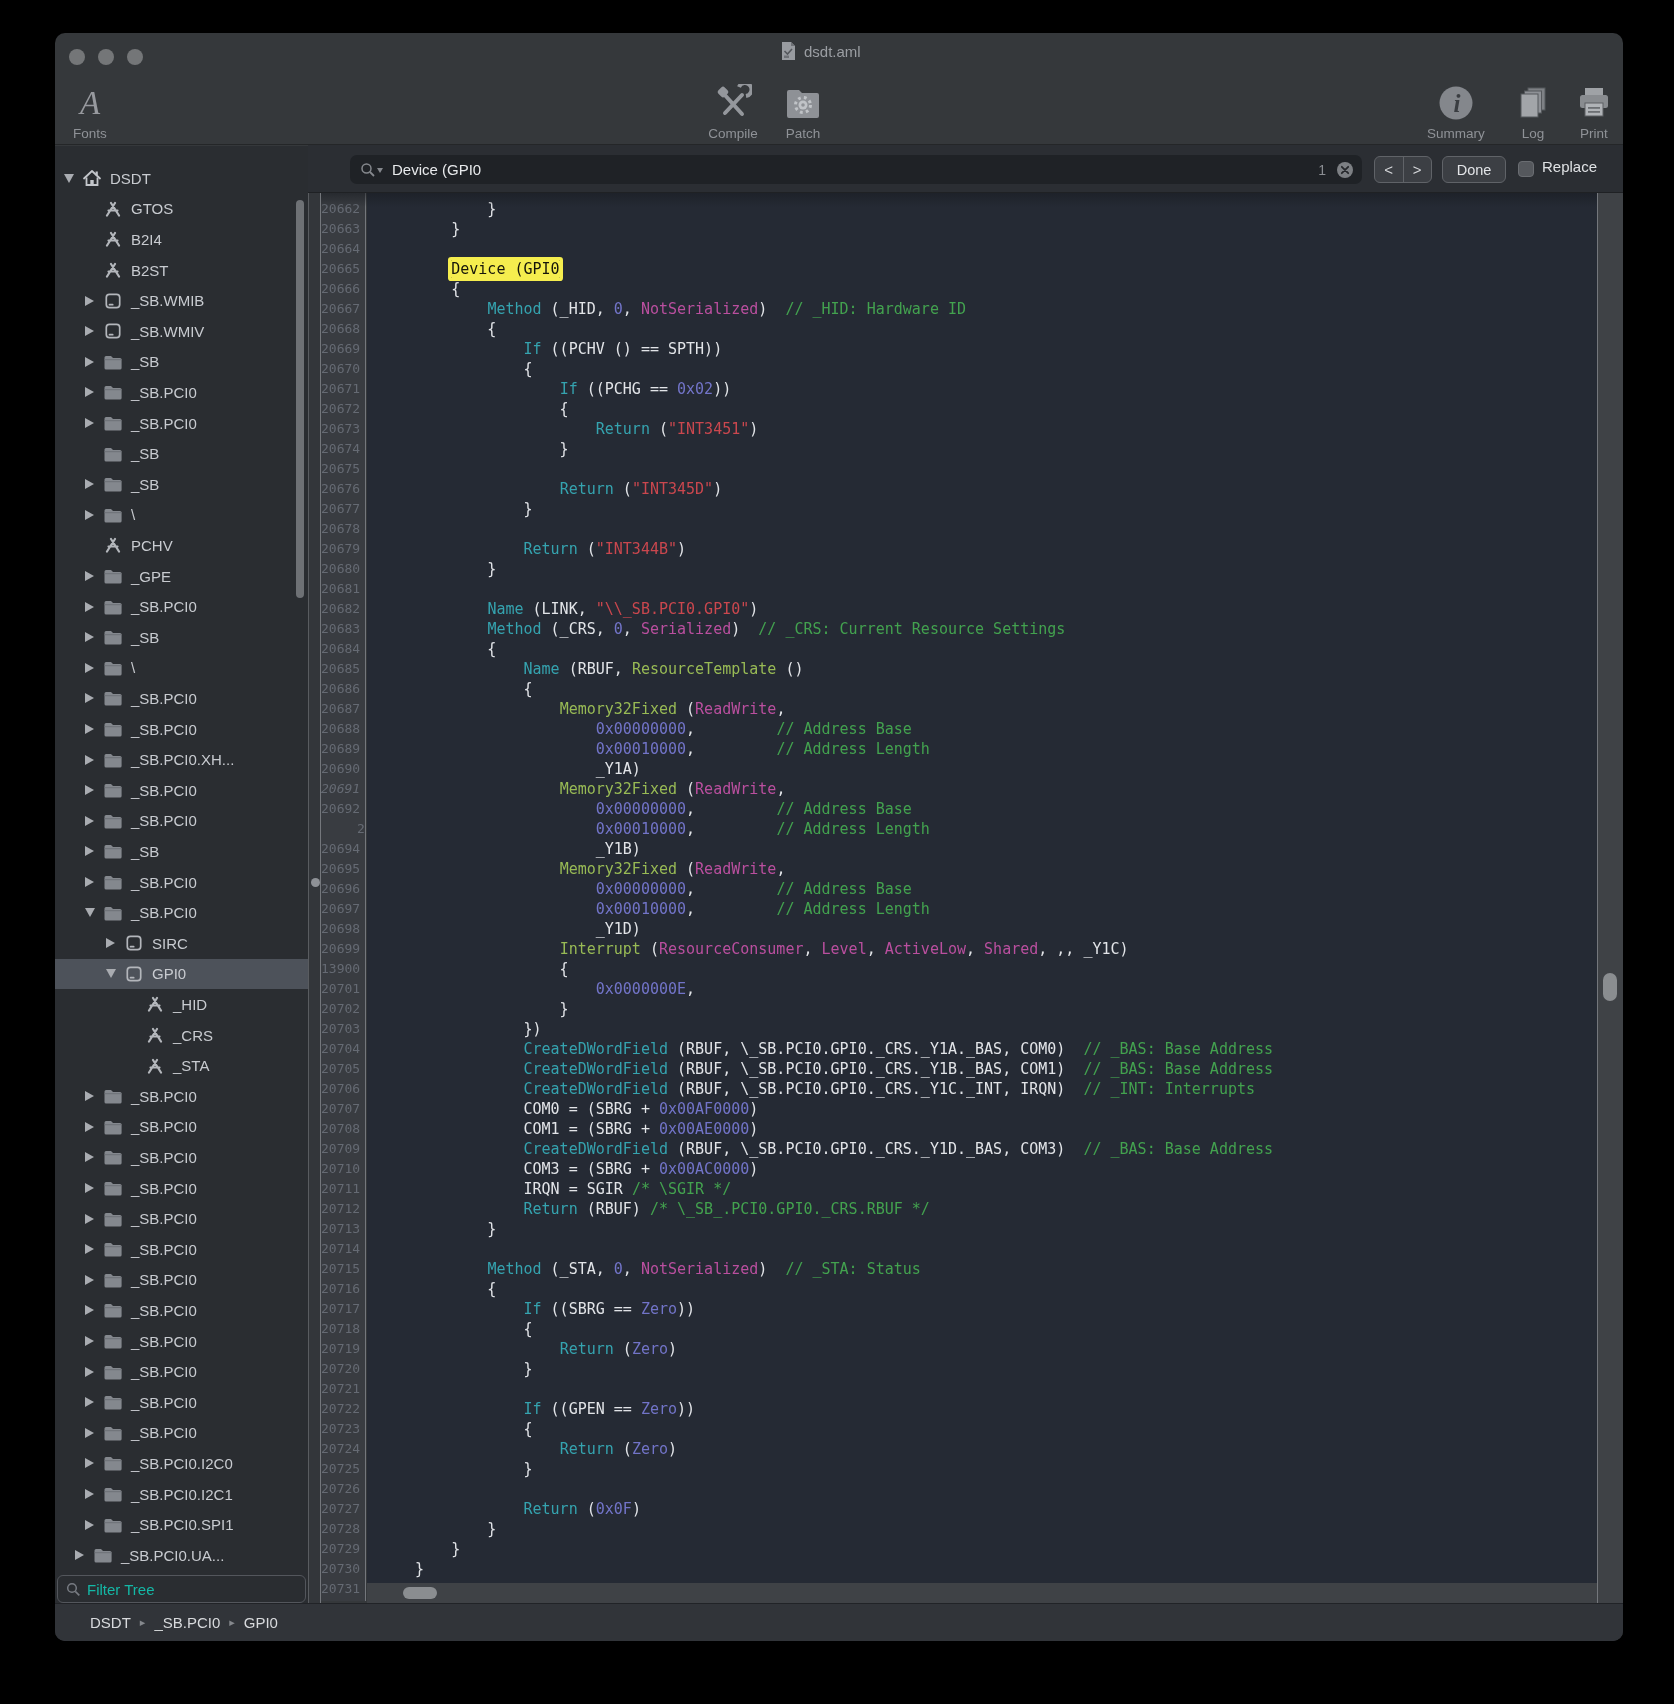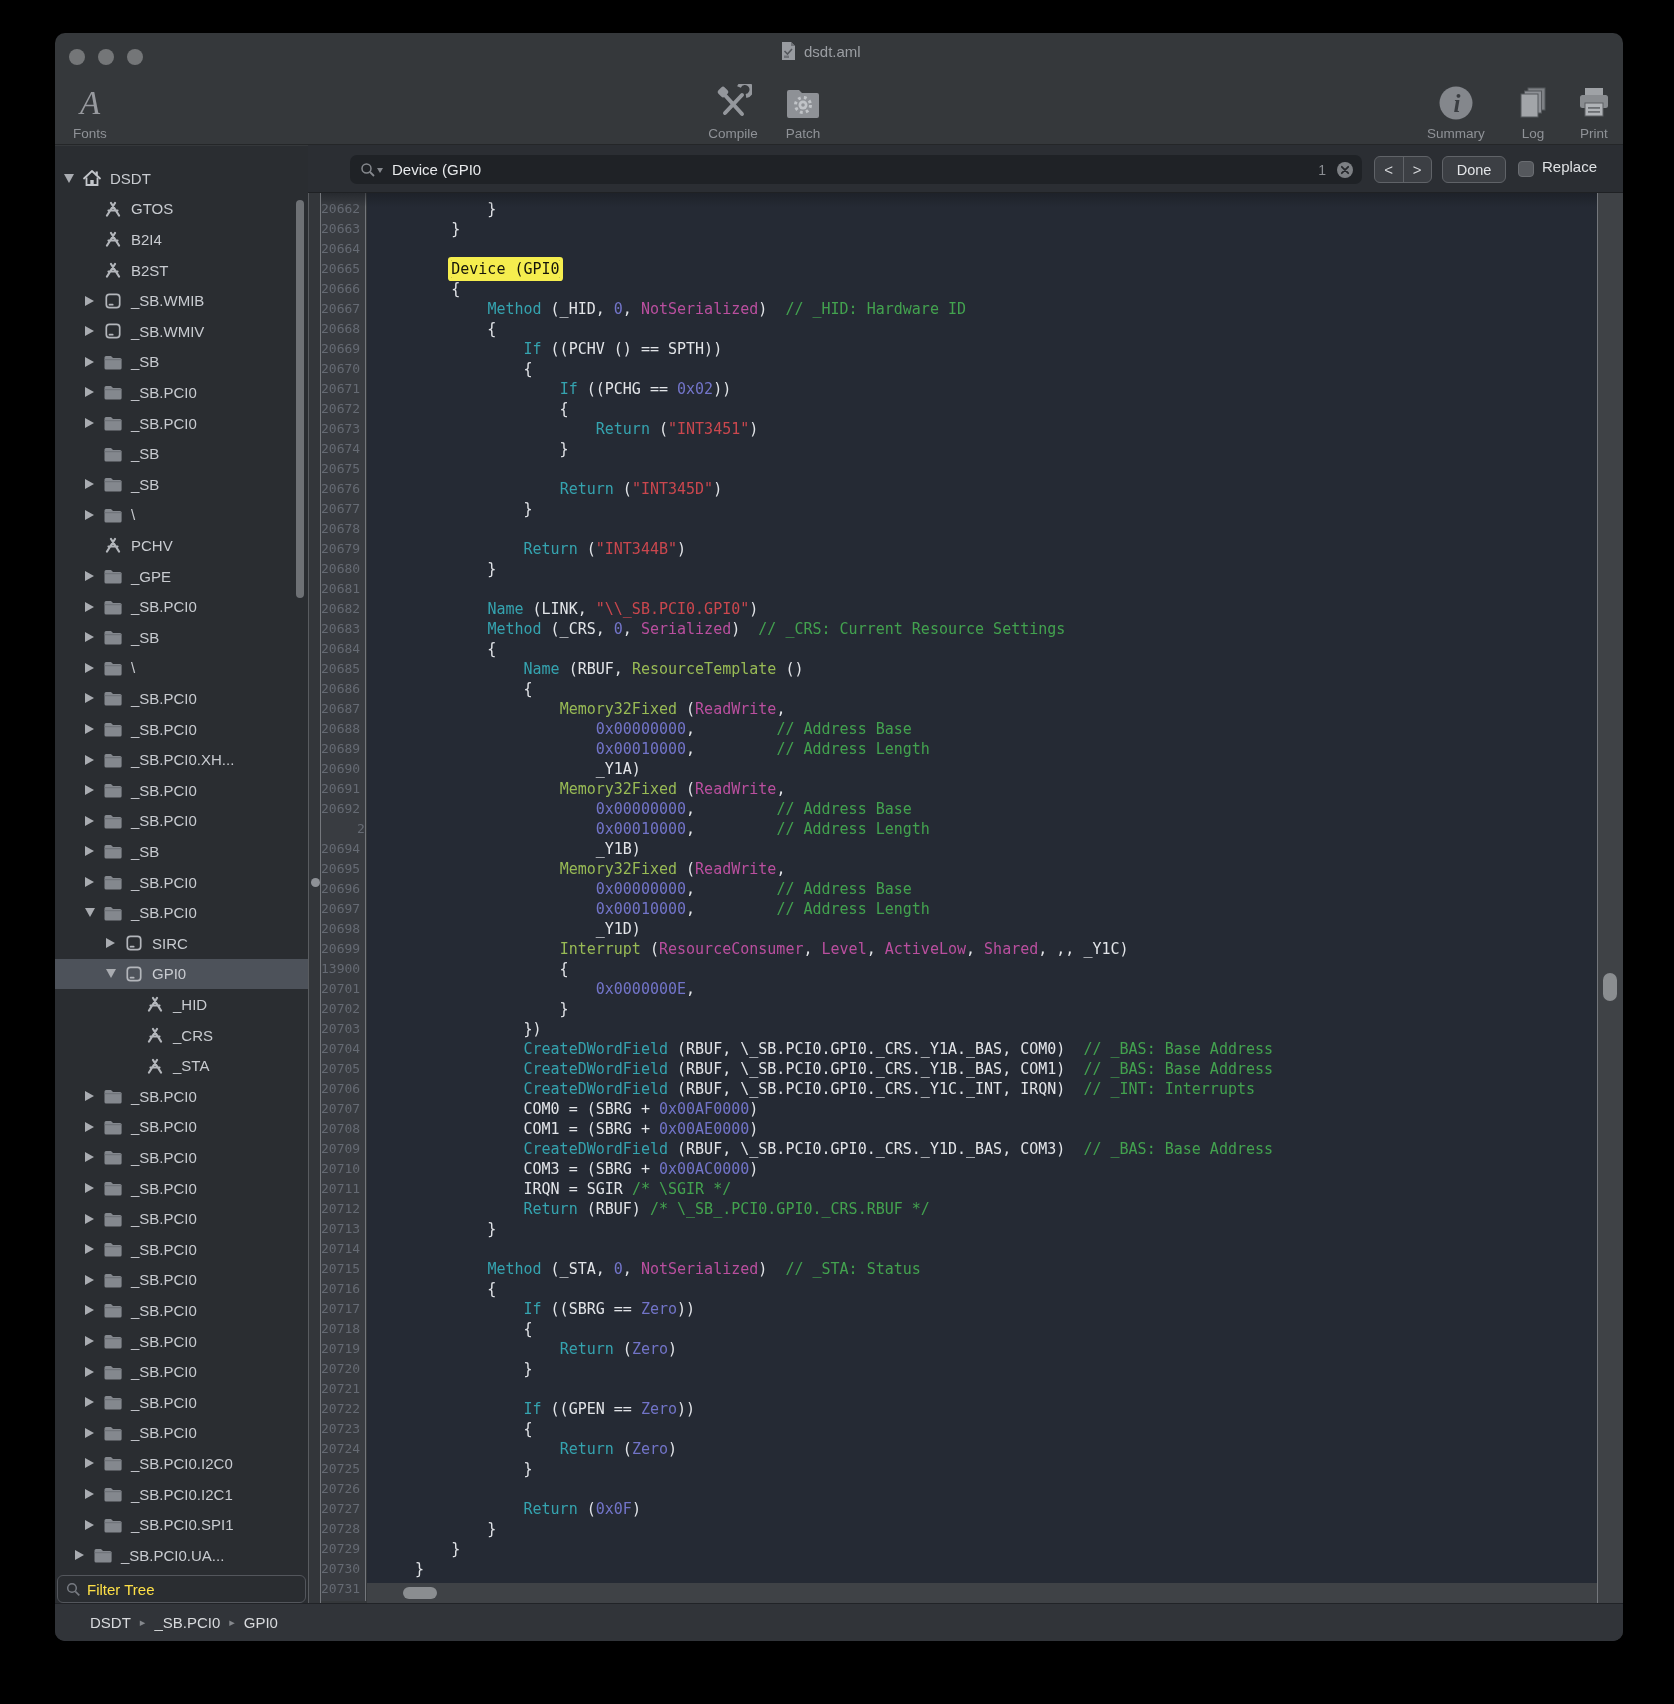--- a/index.html
+++ b/index.html
@@ -30,21 +30,21 @@
   .tree-row { position:absolute; left:0; width:247px; height:30.6px; display:flex; align-items:center; }
   .tree-row.selected { background:#4d525a; width:253px; }
   .tri { width:15px; flex:0 0 15px; display:flex; align-items:center; justify-content:center; }
   .tri-r { width:0; height:0; border-left:9px solid #a9acb1; border-top:5.5px solid transparent; border-bottom:5.5px solid transparent; }
   .tri-d { width:0; height:0; border-top:9px solid #a9acb1; border-left:5.5px solid transparent; border-right:5.5px solid transparent; }
   .tree-ic { flex:0 0 22px; margin-left:5px; display:flex; align-items:center; justify-content:center; }
   .tree-label { color:#c8cbd0; font-size:15px; margin-left:7px; white-space:nowrap; }
   .side-thumb { position:absolute; left:241px; top:54px; width:8px; height:398px; border-radius:4px; background:#6e7175; }
   .filter-box { position:absolute; left:2px; top:1429px; width:249px; height:28px; border:1px solid #53565c;
                 border-radius:6px; display:flex; align-items:center; padding-left:8px; gap:6px; }
-  .filter-ph { color:#fde047; font-size:15px; }
+  .filter-ph { color:#14b8a6; font-size:15px; }
 
   
   .divider { position:absolute; left:253px; top:160px; width:13px; height:1410px; background:#33363a;
              border-left:1px solid #595c60; border-right:1px solid #74777c; }
   .div-dot { position:absolute; left:1.5px; top:685px; width:9px; height:9px; border-radius:50%; background:#8e9196; }
 
   
   .findbar { position:absolute; left:253px; top:112px; width:1315px; height:48px; background:#2b2e33;
              border-bottom:1px solid #1f2124; }
   .find-field { position:absolute; left:42px; top:10px; width:1012px; height:29px; background:#1f2226;
@@ -776,21 +776,21 @@
         <div class="gut-num" style="top: 386px;">20681</div>
         <div class="gut-num" style="top: 406px;">20682</div>
         <div class="gut-num" style="top: 426px;">20683</div>
         <div class="gut-num" style="top: 446px;">20684</div>
         <div class="gut-num" style="top: 466px;">20685</div>
         <div class="gut-num" style="top: 486px;">20686</div>
         <div class="gut-num" style="top: 506px;">20687</div>
         <div class="gut-num" style="top: 526px;">20688</div>
         <div class="gut-num" style="top: 546px;">20689</div>
         <div class="gut-num" style="top: 566px;">20690</div>
-        <div class="gut-num" style="top: 586px;">20691</div>
+        <div class="gut-num" style="top: 586px; font-style: italic;">20691</div>
         <div class="gut-num" style="top: 606px;">20692</div>
         <div class="gut-num" style="top: 626px; margin-left: 36px;">20693</div>
         <div class="gut-num" style="top: 646px;">20694</div>
         <div class="gut-num" style="top: 666px;">20695</div>
         <div class="gut-num" style="top: 686px;">20696</div>
         <div class="gut-num" style="top: 706px;">20697</div>
         <div class="gut-num" style="top: 726px;">20698</div>
         <div class="gut-num" style="top: 746px;">20699</div>
         <div class="gut-num" style="top: 766px;">13900</div>
         <div class="gut-num" style="top: 786px;">20701</div>

